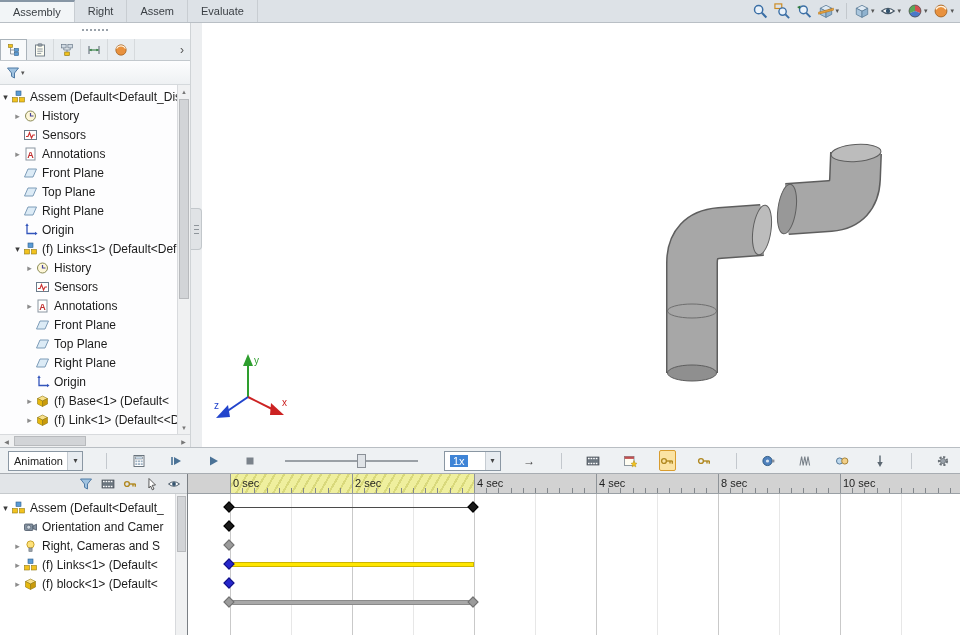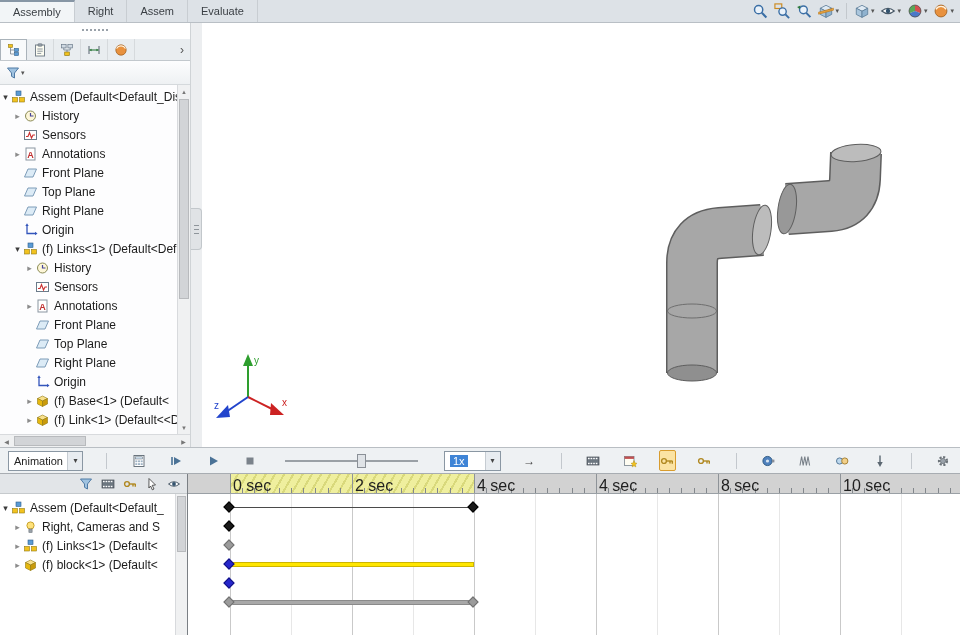--- a/index.html
+++ b/index.html
@@ -69,21 +69,21 @@
   .mhbtn{width:19px;height:17px;display:flex;align-items:center;justify-content:center;cursor:pointer}
   .mtree-rows{flex:1;position:relative;background:#fff;padding-top:4px;overflow:hidden}
   .mtree-rows .vscroll{width:12px}
   .mtree-rows .sthumb{top:2px;height:56px}
 
   .mtimeline{flex:1;position:relative;background:#fff;overflow:hidden}
   .ruler{height:20px;background:#d2d2d2;border-bottom:1px solid #9aa0a5;position:relative;cursor:pointer}
   .ruler .hl{position:absolute;left:42px;width:244px;top:0;bottom:0;background:repeating-linear-gradient(120deg,#efef9e 0 6px,#d9d97c 6px 8px)}
   .ruler .ticks{position:absolute;left:42px;right:0;bottom:0;height:5px;background:repeating-linear-gradient(90deg,#82878c 0,#82878c 1px,transparent 1px,transparent 12.2px)}
   .rtick{position:absolute;top:0;bottom:0;width:1px;background:#8e9398}
-  .rlabel{position:absolute;top:3px;font-size:16px;color:#1f1f1f}
+  .rlabel{position:absolute;top:3px;font-size:11px;color:#1f1f1f}
   .tgrid{position:absolute;left:0;right:0;top:20px;bottom:0}
   .gline{position:absolute;top:0;bottom:0;width:1px}
   .gline.minor{background:#e7e7e7}
   .gline.major{background:#c9c9c9}
   .krow{position:absolute;left:0;right:0;height:19px}
   .dia{position:absolute;width:8px;height:8px;top:5px;transform:rotate(45deg);cursor:pointer}
   .k-black{background:#1a1a1a;border:1px solid #000}
   .k-gray{background:#9b9b9b;border:1px solid #6f6f6f}
   .k-blue{background:#2626cc;border:1px solid #101080}
   .kbar{position:absolute;top:7px;left:42px;width:244px;height:5px;cursor:pointer}
@@ -671,20 +671,27 @@
       </div>
       <div class="mtree-rows">
         <div class="trow lvl0">
             <span class="exp open">▾</span>
             <svg class="ticon">
               <use href="#s-assembly"></use>
             </svg>
             <span>Assem (Default&lt;Default_</span>
           </div>
         <div class="trow lvl1">
+            <span class="exp"></span>
+            <svg class="ticon">
+              <use href="#s-camera"></use>
+            </svg>
+            <span>Orientation and Camer</span>
+          </div>
+        <div class="trow lvl1">
             <span class="exp">▸</span>
             <svg class="ticon">
               <use href="#s-light"></use>
             </svg>
             <span>Right, Cameras and S</span>
           </div>
         <div class="trow lvl1">
             <span class="exp">▸</span>
             <svg class="ticon">
               <use href="#s-assembly"></use>

